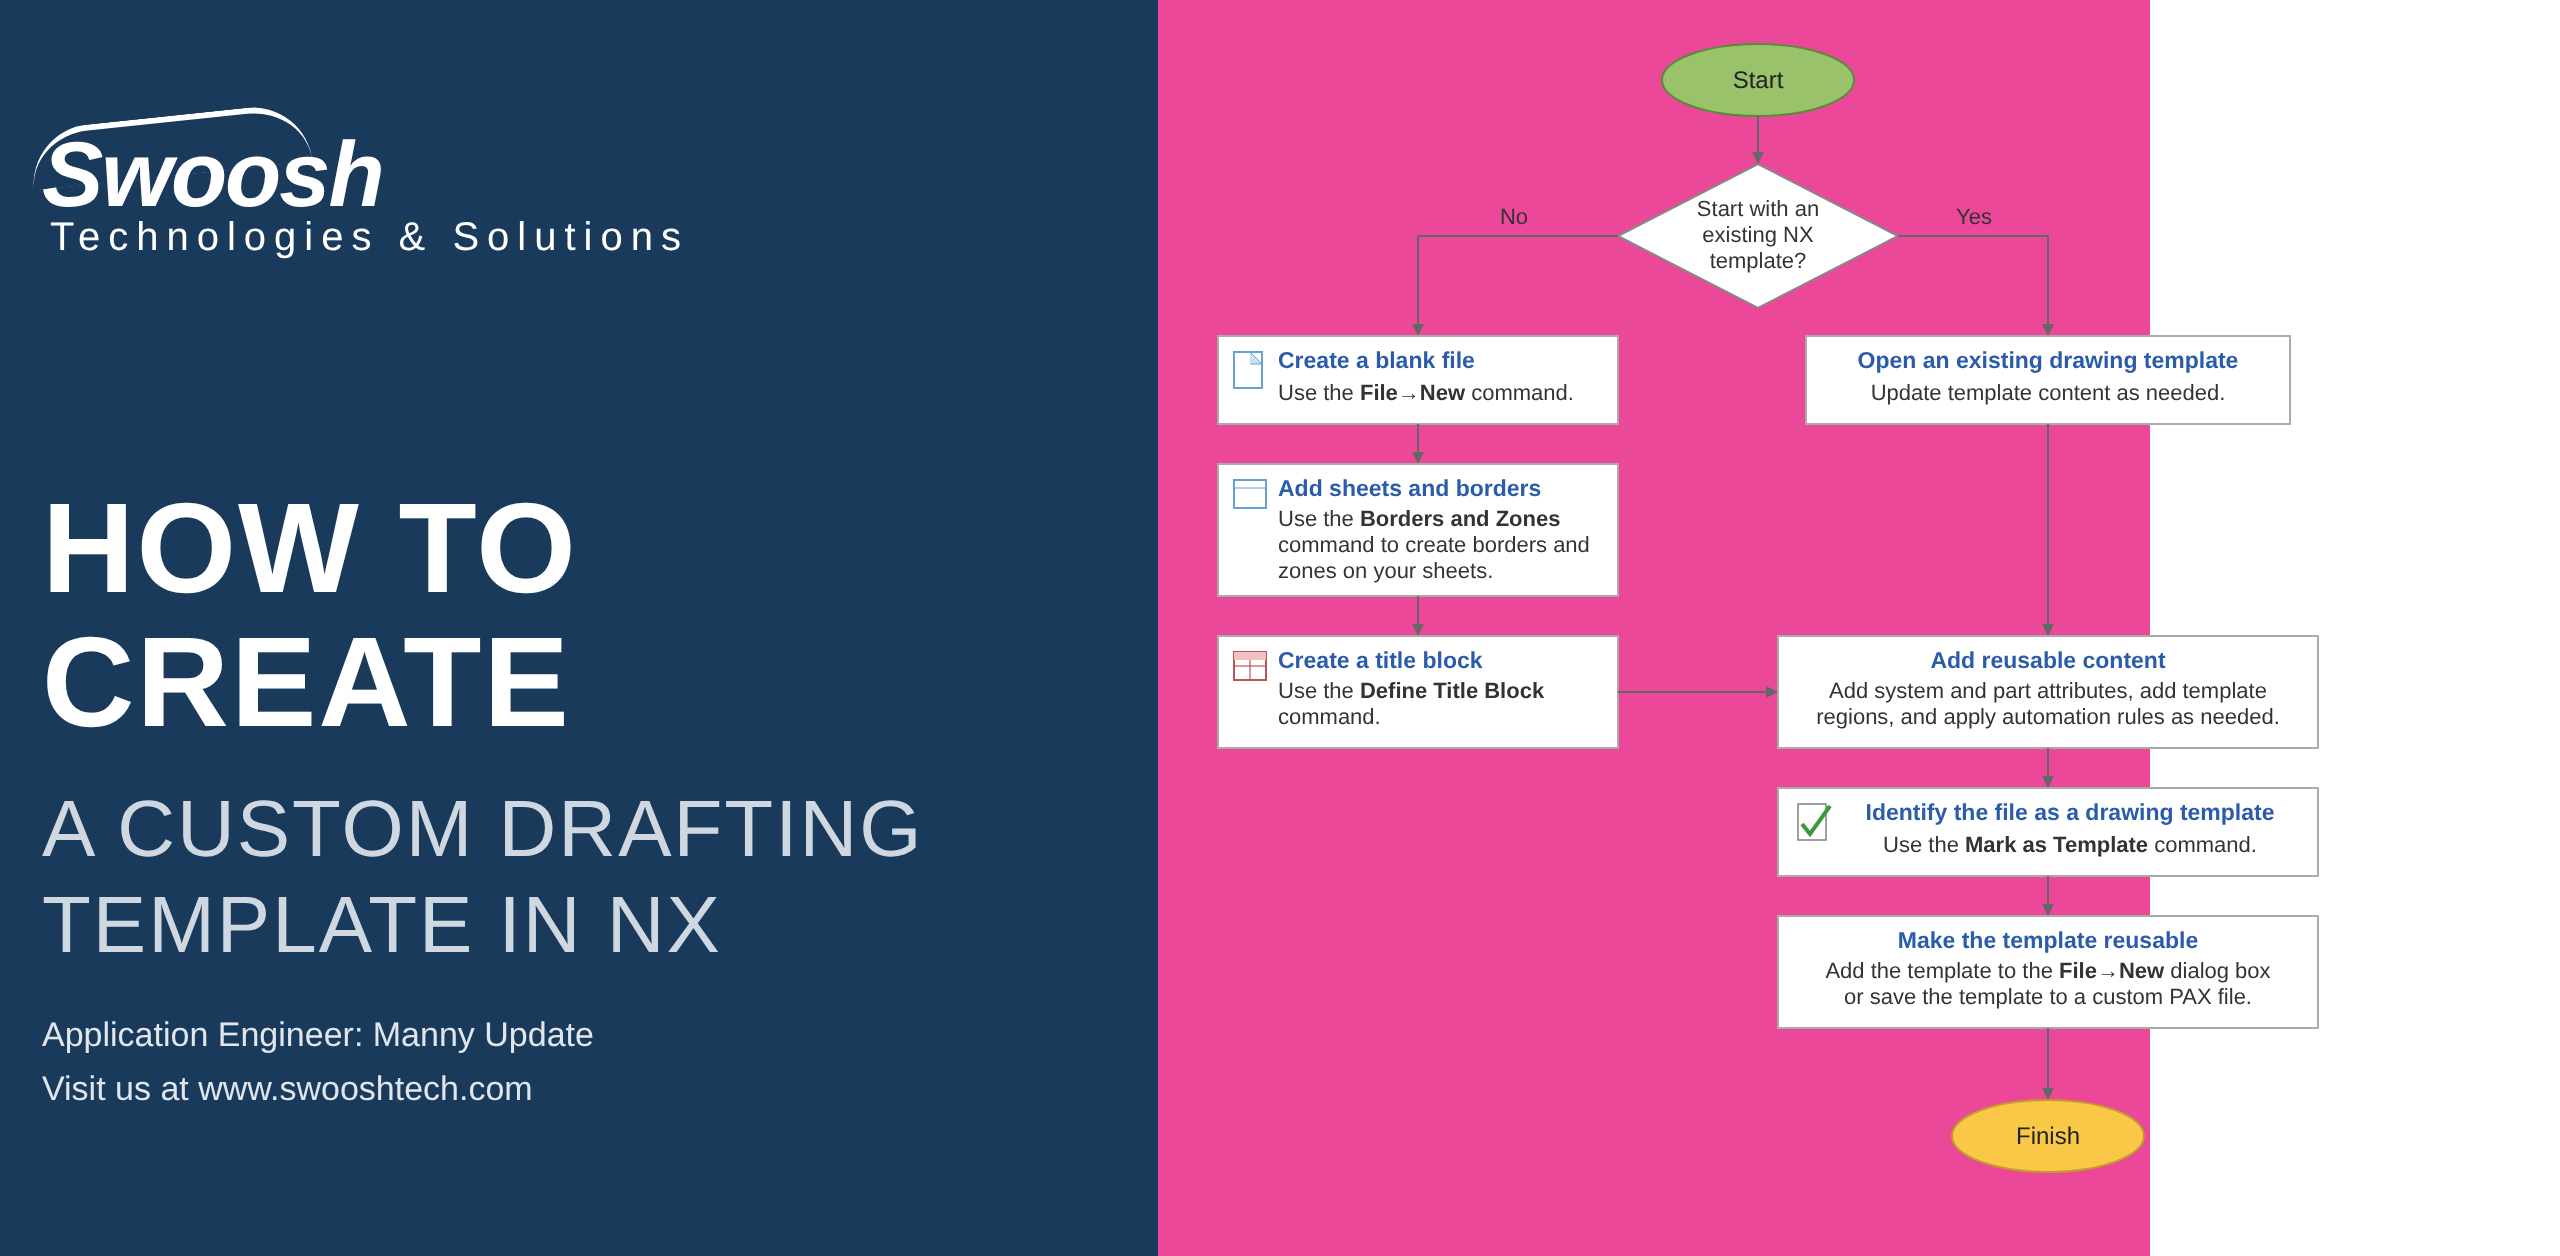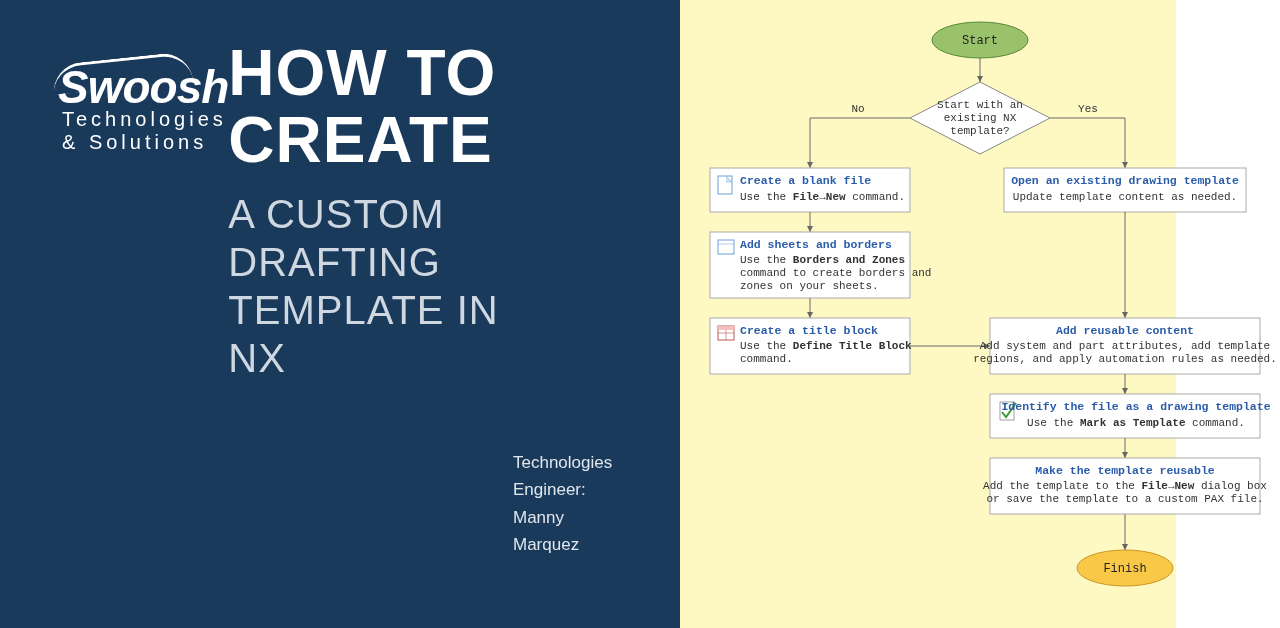--- a/index.html
+++ b/index.html
@@ -1,25 +1,25 @@
 <!DOCTYPE html>
 <html><head>
 <meta charset="utf-8">
 <style>
 * { margin: 0; padding: 0; box-sizing: border-box; }
 body { font-family: Arial, Helvetica, sans-serif; width: 1280px; height: 628px; overflow: hidden; display: flex; }
-.left-panel { width: 680px; height: 628px; background: #1a3a5c; color: #fff; padding: 40px 58px; display: flex; flex-direction: row; }
+.left-panel { width: 579px; height: 628px; background: #1a3a5c; color: #fff; padding: 40px 21px; display: flex; flex-direction: column; }
 .logo-block { margin-top: 20px; margin-bottom: 110px; }
 .logo-main { font-size: 46px; font-style: italic; font-weight: bold; font-family: 'Arial Black', Arial, sans-serif; letter-spacing: -1px; position: relative; display: inline-block; }
 .logo-sub { font-size: 20px; font-style: normal; font-weight: normal; letter-spacing: 4px; margin-top: -6px; margin-left: 4px; }
 .swoosh-arc { width: 140px; height: 30px; border-top: 3px solid #fff; border-radius: 70px 70px 0 0; position: absolute; top: -2px; left: -6px; transform: rotate(-6deg); }
 .title-1 { font-size: 64px; font-weight: 900; letter-spacing: 1px; line-height: 1.05; font-family: 'Arial Black', Arial, sans-serif; }
 .title-2 { font-size: 40px; font-weight: 400; color: #cfd8e0; letter-spacing: 1px; line-height: 1.2; margin-top: 16px; }
 .footer { margin-top: auto; margin-bottom: 30px; font-size: 17px; line-height: 1.6; color: #e0e6eb; }
-.right-panel { width: 496px; height: 628px; background: #fef9c3; position: relative; font-family: Liberation Mono, monospace; }
+.right-panel { width: 496px; height: 628px; background: #ec4899; position: relative; }
 .flowchart { position: absolute; top: 0; left: 0; width: 600px; height: 628px; }
 .terminator { fill: #9ac26a; stroke: #5a8a3a; stroke-width: 1; }
 .terminator-end { fill: #f9c846; stroke: #c9972a; stroke-width: 1; }
 .decision { fill: #fff; stroke: #888; stroke-width: 1; }
 .process { fill: #fff; stroke: #aaa; stroke-width: 1; }
 .arrow { stroke: #666; stroke-width: 1; fill: none; marker-end: url(#arrowhead); }
 .node-text { font-size: 11px; fill: #333; }
 .node-title { font-size: 11.5px; fill: #2a5caa; font-weight: bold; }
 .branch-label { font-size: 11px; fill: #333; }
 .term-text { font-size: 12px; fill: #222; }
@@ -37,21 +37,22 @@
       <div class="swoosh-arc"></div>
       <span>Swoosh</span>
     </div>
     <div class="logo-sub">Technologies &amp; Solutions</div>
   </div>
   <div>
     <div class="title-1">HOW TO CREATE</div>
     <div class="title-2">A CUSTOM DRAFTING TEMPLATE IN NX</div>
   </div>
   <div class="footer">
-    <div>Technologies Engineer: Manny Marquez</div>
+    <div>Application Engineer: Manny Update</div>
+    <div>Visit us at www.swooshtech.com</div>
   </div>
 </div>
 
 <div class="right-panel">
 <svg class="flowchart" viewBox="0 0 600 628">
   <defs>
     <marker id="arrowhead" markerWidth="8" markerHeight="8" refX="6" refY="3" orient="auto">
       <path d="M0,0 L6,3 L0,6 Z" fill="#666"></path>
     </marker>
   </defs>

